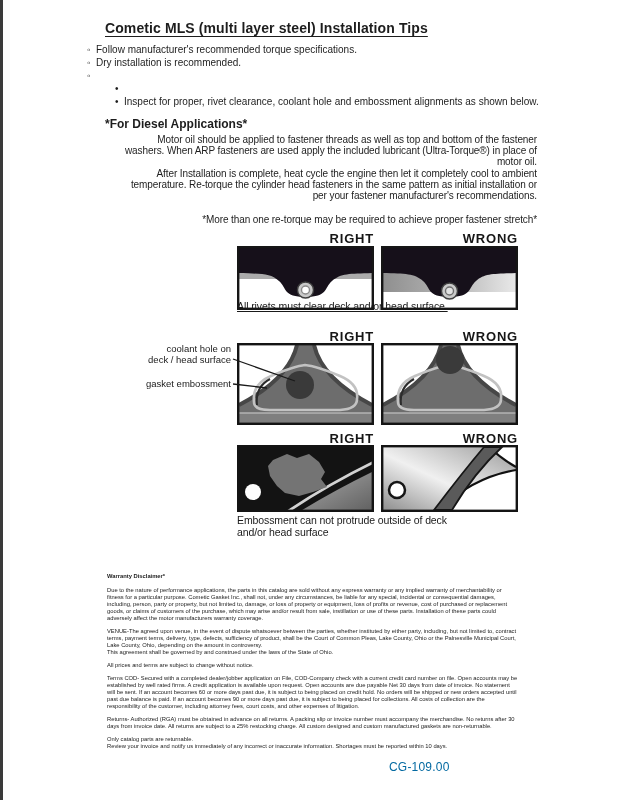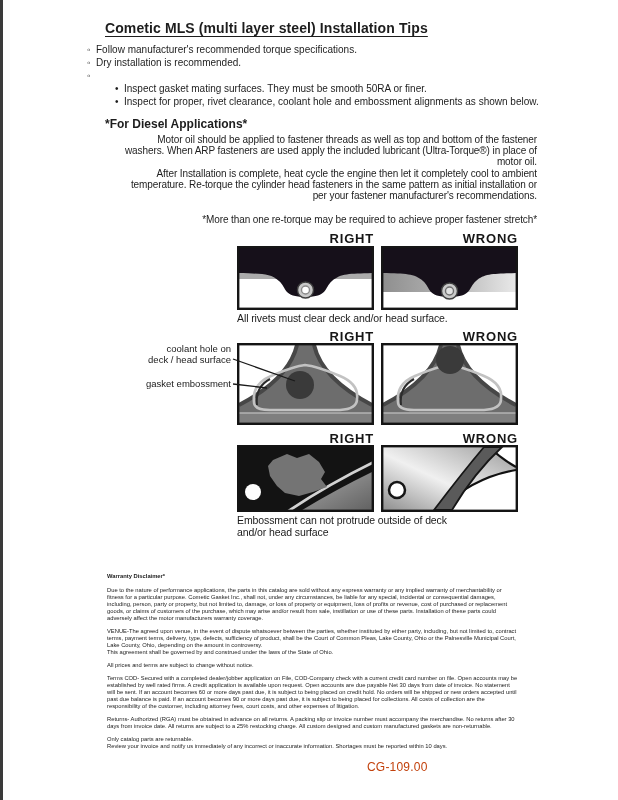--- a/index.html
+++ b/index.html
@@ -30,21 +30,21 @@
   .cap-center{width:280px;text-align:center;}
   .ann{
     position:absolute;left:98px;width:133px;text-align:right;font-size:9.5px;
     line-height:11px;color:#1a1a1a;
   }
   .leader-overlay{position:absolute;left:0;top:0;width:618px;height:800px;pointer-events:none;}
   .legal{position:absolute;left:107px;top:573px;width:411px;font-size:5.8px;line-height:7px;letter-spacing:0;color:#222;}
   .legal p{margin:0 0 6px 0;}
   .legal p.tight{margin-bottom:0;}
   .legal .lhead{font-weight:bold;margin-bottom:6.5px;}
-  .footer-code{position:absolute;left:367px;top:760px;font-size:12px;color:#c2410c;letter-spacing:.2px;}
+  .footer-code{position:absolute;left:389px;top:760px;font-size:12px;color:#0369a1;letter-spacing:.2px;}
 </style>
 </head>
 <body>
 
 <div class="page">
   <div class="scan-bar"></div>
 
   <div class="title">Cometic MLS (multi layer steel) Installation Tips</div>
 
   <div class="bullets">
@@ -54,21 +54,20 @@
     </div>
     <div class="b-row">
       <span class="b-glyph">◦</span>
       <span>Dry installation is recommended.</span>
     </div>
     <div class="b-row">
       <span class="b-glyph">◦</span>
     </div>
     <div class="b-row indent">
       <span class="b-glyph">•</span>
-      <span>Inspect gasket mating surfaces.  They must be smooth 50RA or finer.</span>
     </div>
     <div class="b-row indent">
       <span class="b-glyph">•</span>
       <span>Inspect for proper, rivet clearance, coolant hole and embossment alignments as shown below.</span>
     </div>
   </div>
 
   <div class="sec-head">*For Diesel Applications*</div>
   <div class="para p1">Motor oil should be applied to fastener threads as well as top and bottom of the fastener washers. When ARP fasteners are used apply the included lubricant (Ultra-Torque®) in place of motor oil.</div>
   <div class="para p2">After Installation is complete, heat cycle the engine then let it completely cool to ambient temperature. Re-torque the cylinder head fasteners in the same pattern as initial installation or per your fastener manufacturer's recommendations.</div>
@@ -97,21 +96,21 @@
         </linearGradient>
       </defs>
       <rect x="0" y="0" width="137" height="64" fill="#ffffff"></rect>
       <rect x="2" y="27" width="133" height="19" fill="url(#g1w)"></rect>
       <path d="M2,2 H135 V27 C112,28 104,27 95,35 C87,42 91,51 68.5,51 C46,51 50,42 42,35 C33,27 25,28 2,27 Z" fill="#16101a"></path>
       <circle cx="68.5" cy="45" r="8" fill="#c9c9c9" stroke="#3f3f3f" stroke-width="1.4"></circle>
       <circle cx="68.5" cy="45" r="4" fill="#e2e2e2" stroke="#6f6f6f" stroke-width="1.4"></circle>
       <rect x="1.2" y="1.2" width="134.6" height="61.6" fill="none" stroke="#161616" stroke-width="2.4"></rect>
     </svg>
   </div>
-  <div class="caption" style="left:237px;top:312px;">All rivets must clear deck and/or head surface.</div>
+  <div class="caption" style="left:237px;top:300px;text-decoration:underline;">All rivets must clear deck and/or head surface.</div>
 
   <div class="fig-label" style="left:237px;top:329px;">RIGHT</div>
   <div class="fig-label" style="left:381px;top:329px;">WRONG</div>
 
   <div class="ann" style="top:343px;">
     <div>coolant hole on</div>
     <div>deck / head surface</div>
   </div>
   <div class="ann" style="top:378px;">gasket embossment</div>
 

